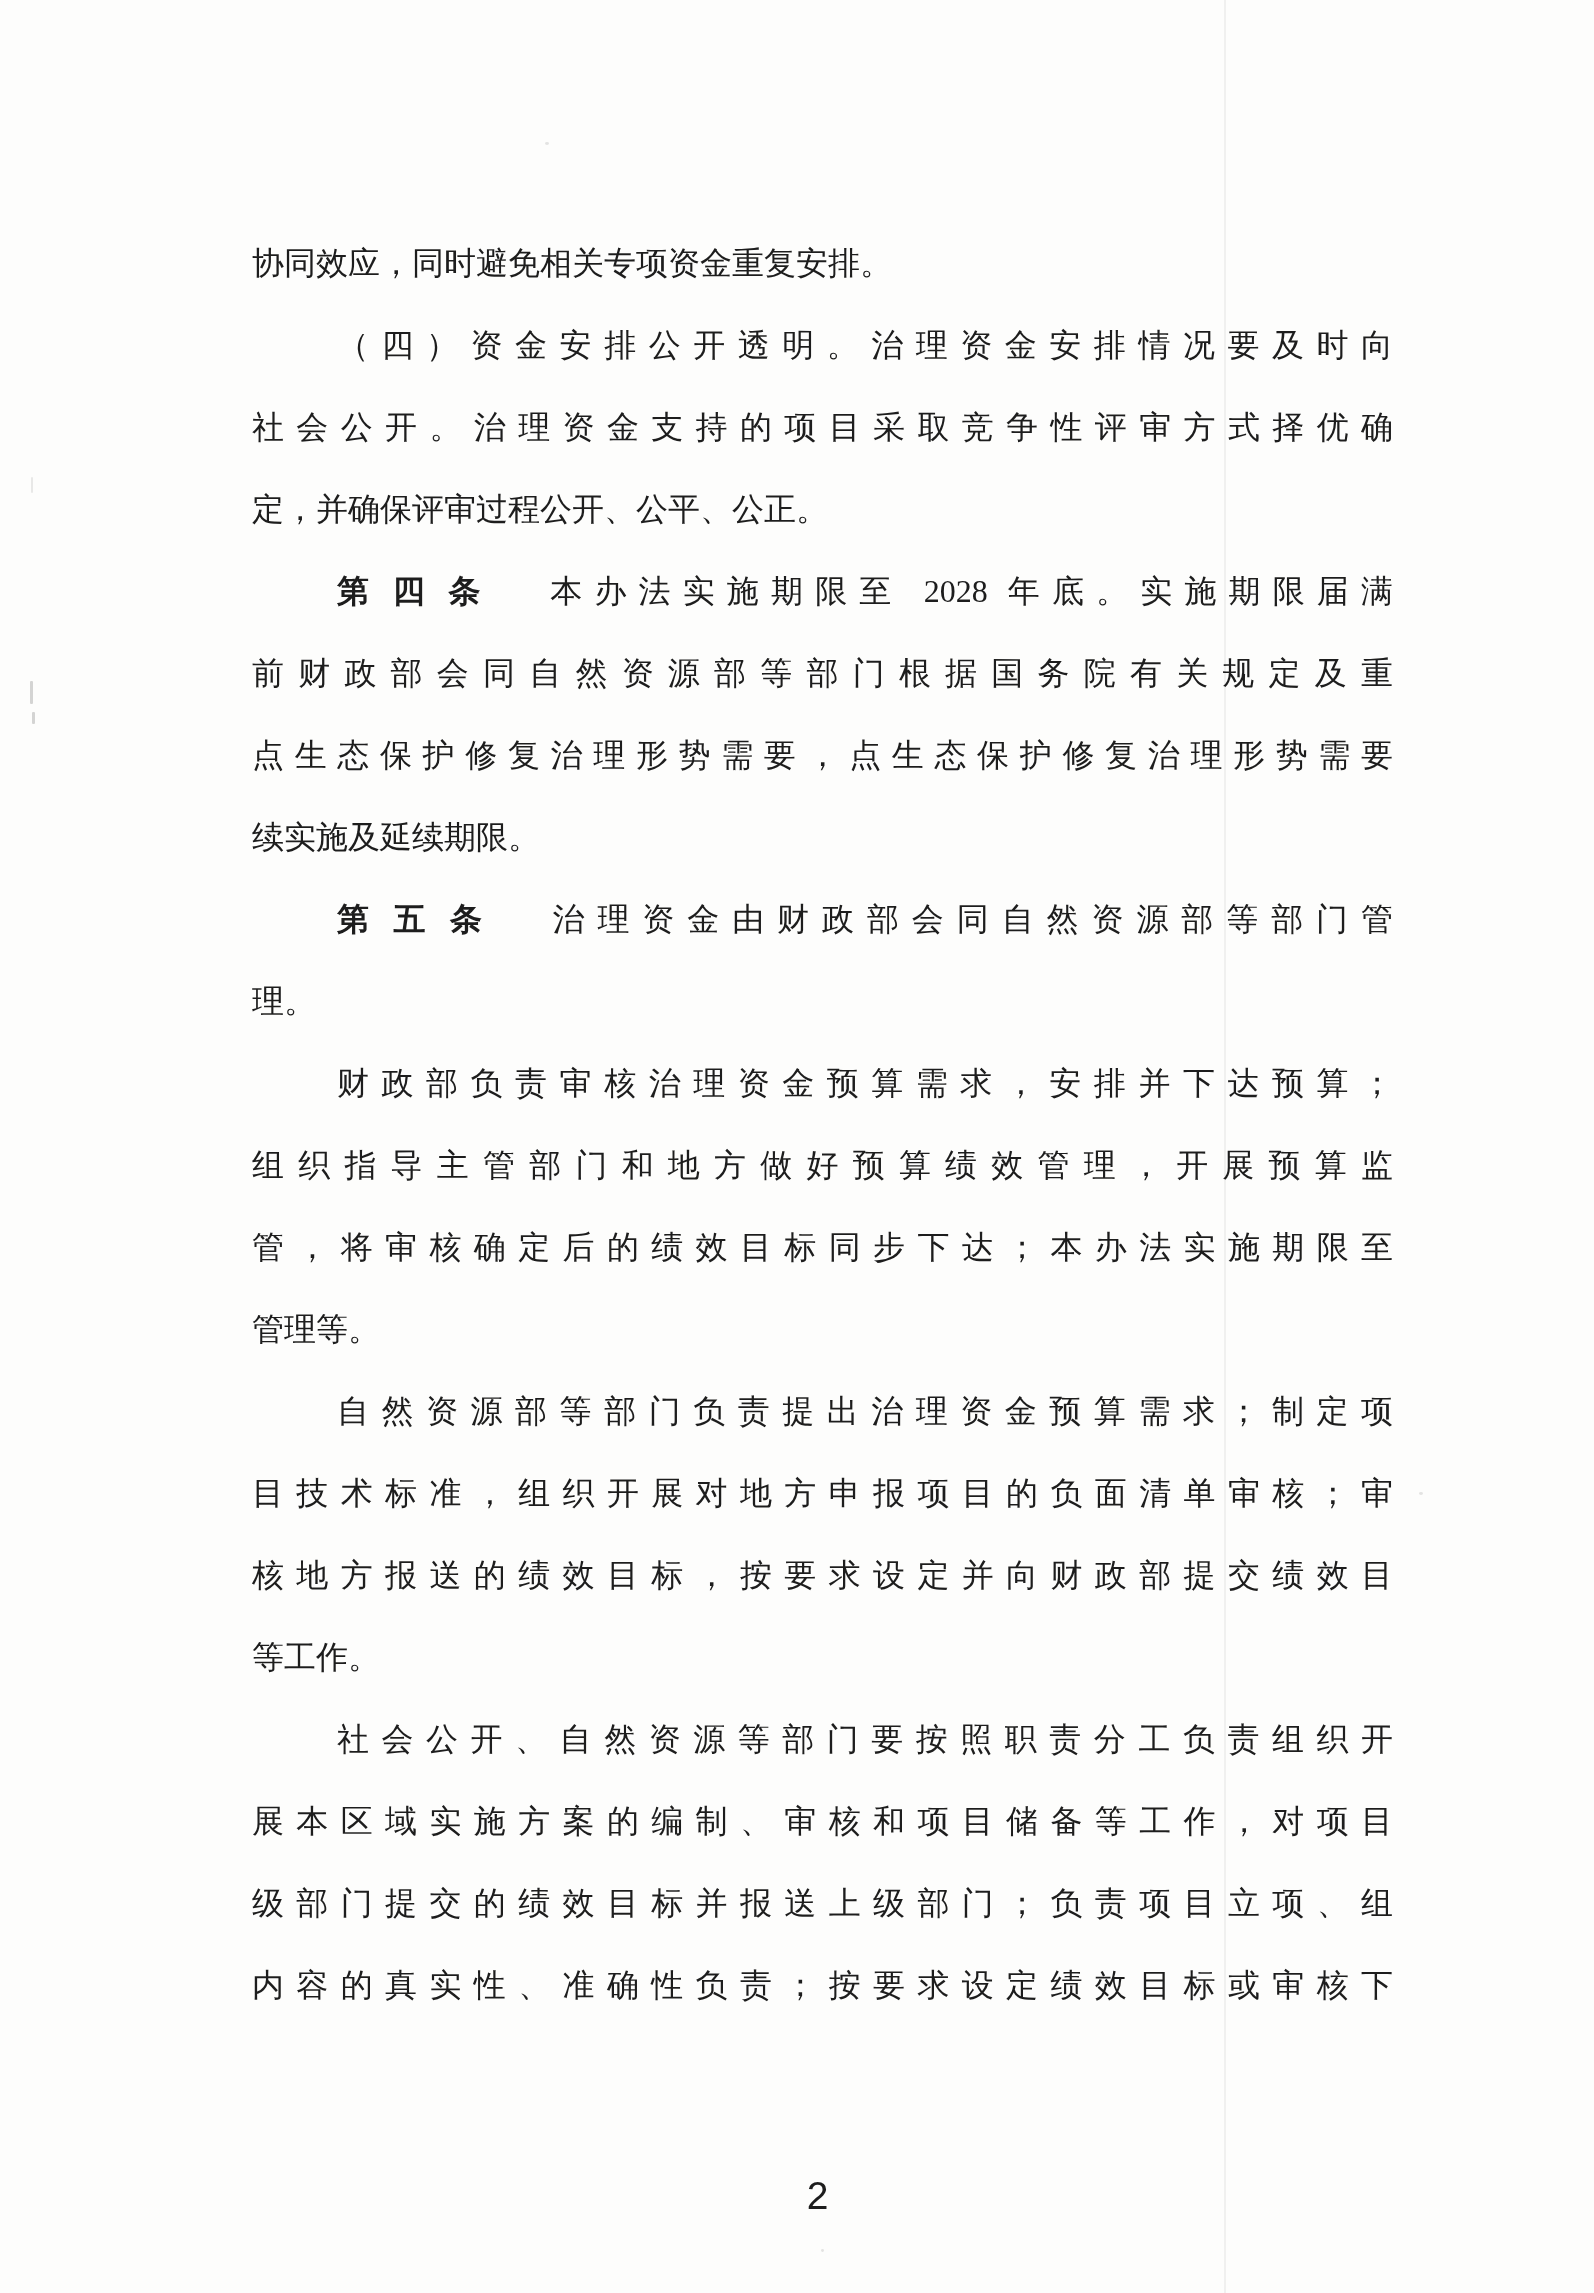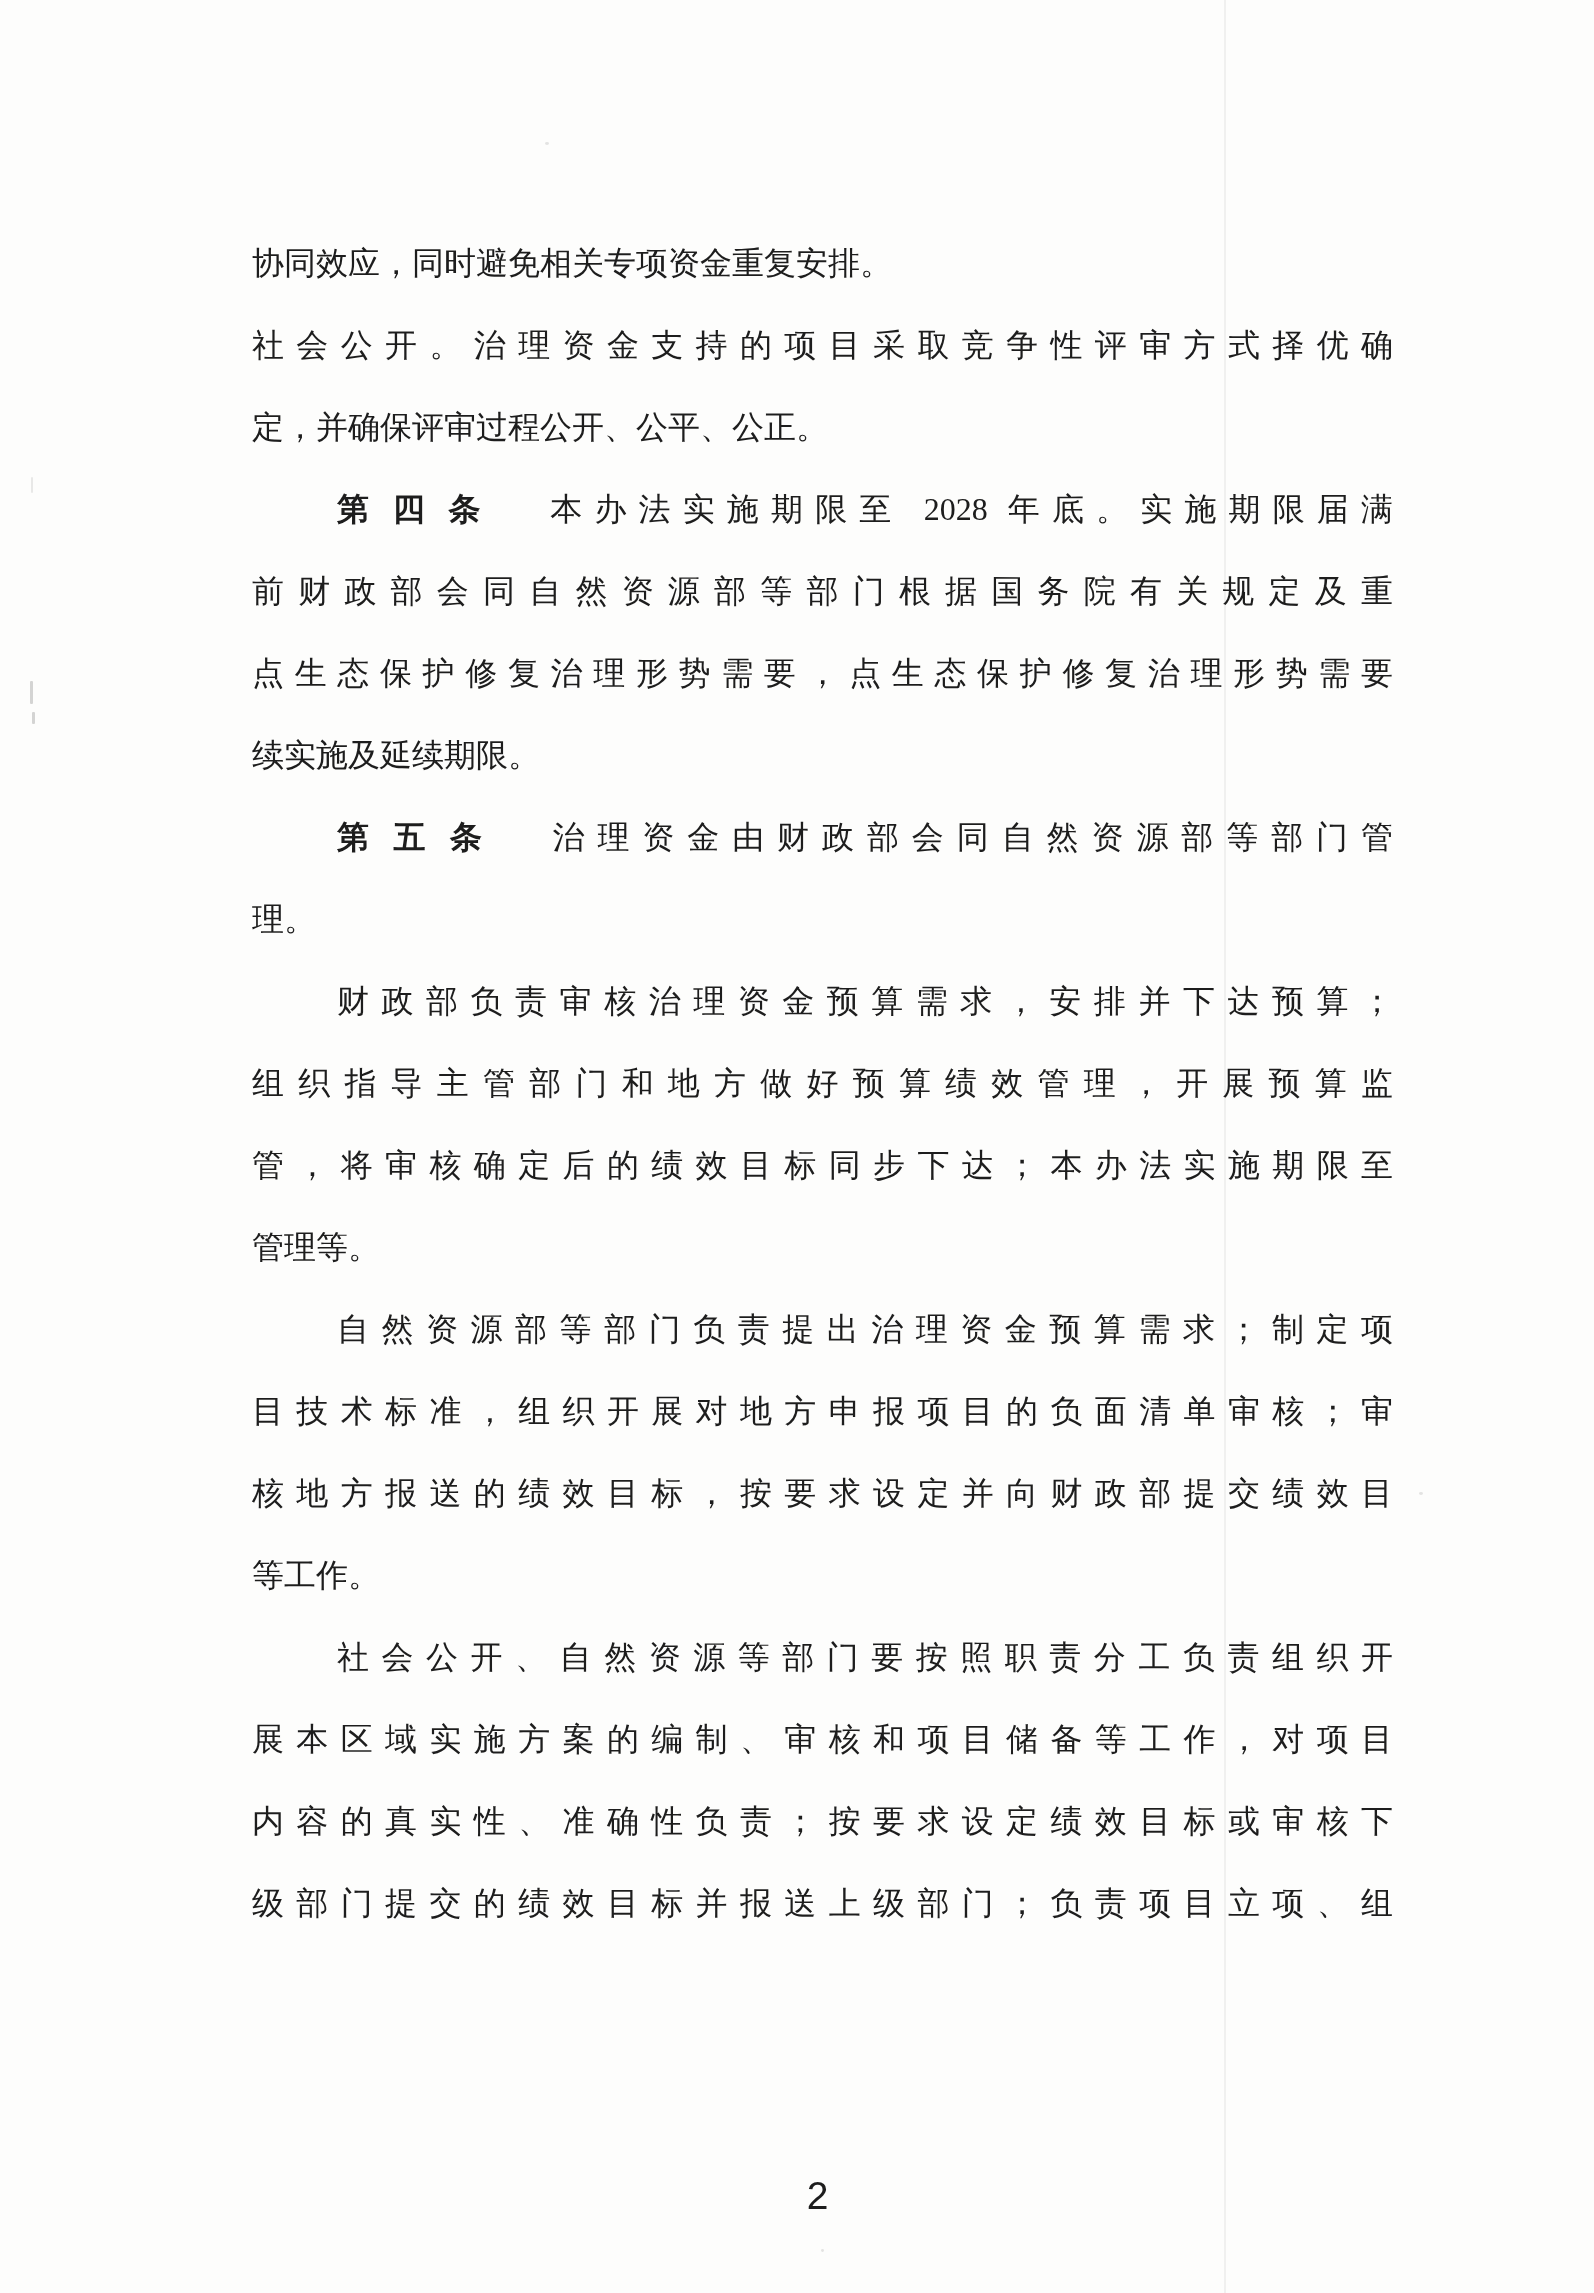--- a/index.html
+++ b/index.html
@@ -91,37 +91,38 @@
   <div class="scan-vline"></div>
   <div class="edge-mark m1"></div>
   <div class="edge-mark m2"></div>
   <div class="edge-mark m3"></div>
   <div class="speck s1"></div>
   <div class="speck s2"></div>
   <div class="speck s3"></div>
 
   <div class="text-block">
     <div class="line"><span>协同效应，同时避免相关专项资金重复安排。</span></div>
+    <div class="line j ind"><span>（四）资金安排公开透明。治理资金安排情况要及时向</span></div>
     <div class="line j"><span>社会公开。治理资金支持的项目采取竞争性评审方式择优确</span></div>
     <div class="line"><span>定，并确保评审过程公开、公平、公正。</span></div>
     <div class="line j ind"><span class="b">第四条</span><span>本办法实施期限至 2028 年底。实施期限届满</span></div>
     <div class="line j"><span>前财政部会同自然资源部等部门根据国务院有关规定及重</span></div>
     <div class="line j"><span>点生态保护修复治理形势需要，点生态保护修复治理形势需要</span></div>
     <div class="line"><span>续实施及延续期限。</span></div>
     <div class="line j ind"><span class="b">第五条</span><span>治理资金由财政部会同自然资源部等部门管</span></div>
     <div class="line"><span>理。</span></div>
     <div class="line j ind"><span>财政部负责审核治理资金预算需求，安排并下达预算；</span></div>
     <div class="line j"><span>组织指导主管部门和地方做好预算绩效管理，开展预算监</span></div>
     <div class="line j"><span>管，将审核确定后的绩效目标同步下达；本办法实施期限至</span></div>
     <div class="line"><span>管理等。</span></div>
     <div class="line j ind"><span>自然资源部等部门负责提出治理资金预算需求；制定项</span></div>
     <div class="line j"><span>目技术标准，组织开展对地方申报项目的负面清单审核；审</span></div>
     <div class="line j"><span>核地方报送的绩效目标，按要求设定并向财政部提交绩效目</span></div>
     <div class="line"><span>等工作。</span></div>
     <div class="line j ind"><span>社会公开、自然资源等部门要按照职责分工负责组织开</span></div>
     <div class="line j"><span>展本区域实施方案的编制、审核和项目储备等工作，对项目</span></div>
+    <div class="line j"><span>级部门提交的绩效目标并报送上级部门；负责项目立项、组</span></div>
     <div class="line j"><span>内容的真实性、准确性负责；按要求设定绩效目标或审核下</span></div>
-    <div class="line j"><span>级部门提交的绩效目标并报送上级部门；负责项目立项、组</span></div>
   </div>
 
   <div class="page-number">2</div>
 </div>
 
 
 </body></html>

